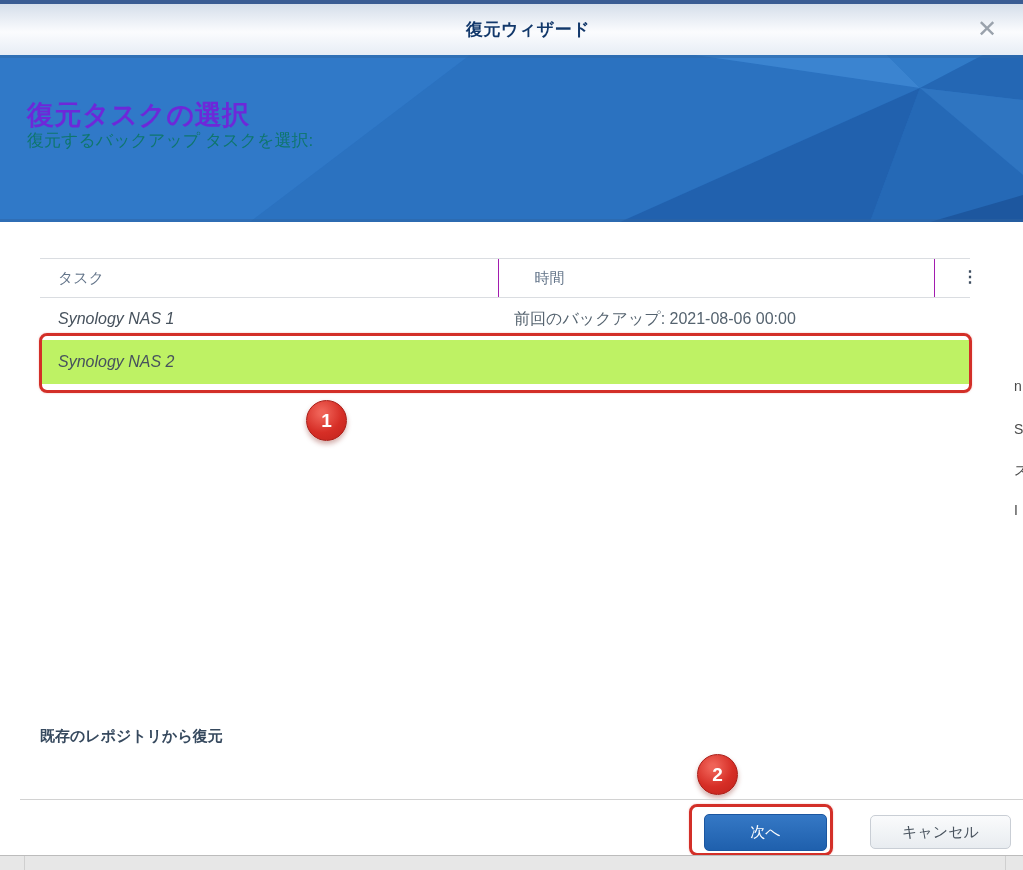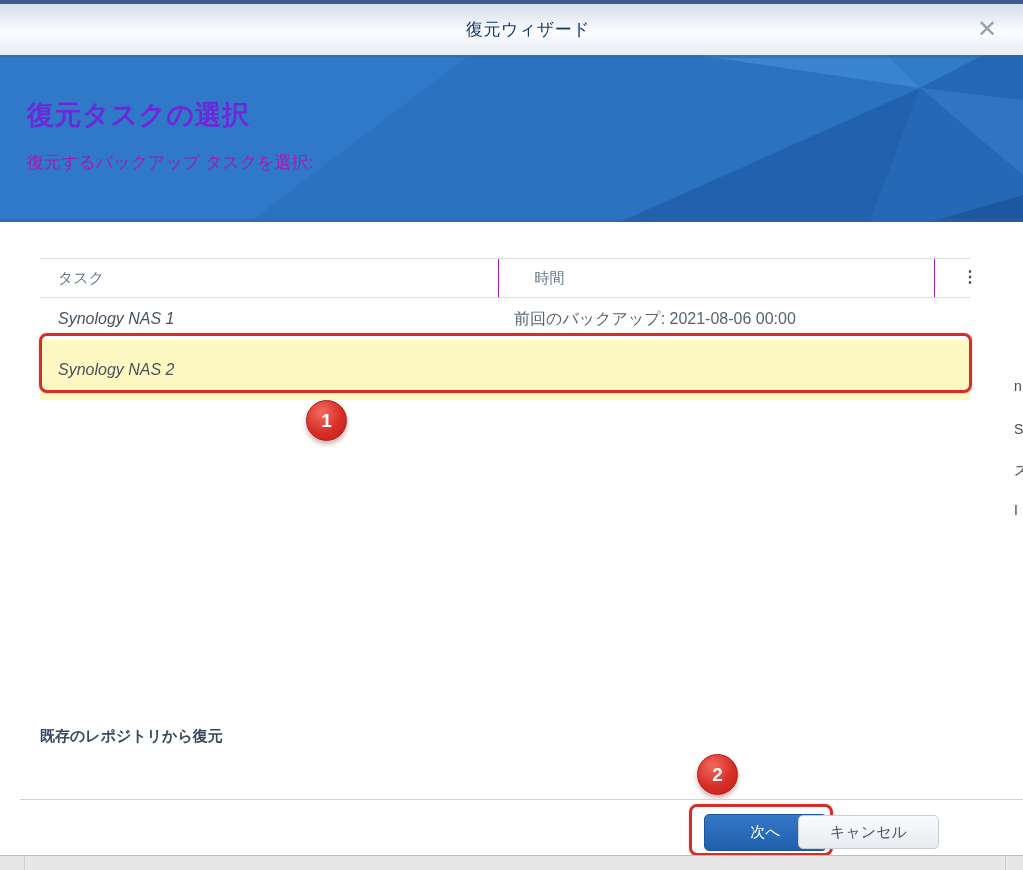--- a/index.html
+++ b/index.html
@@ -9,53 +9,53 @@
     font-family:"Liberation Sans","DejaVu Sans",sans-serif;
     -webkit-font-smoothing:antialiased;
   }
   
   .top-edge { position:absolute; left:0; top:0; width:1023px; height:4px; background:#3a5c93; }
   .titlebar {
     position:absolute; left:0; top:4px; width:1023px; height:51px;
     background:linear-gradient(#d5deea 0%, #fbfcfe 55%, #e7edf5 100%);
     display:flex; align-items:center; justify-content:center;
   }
-  .dialog-title { color:#12386b; font-weight:normal; font-size:17px; letter-spacing:.5px;margin-left:33px; }
+  .dialog-title { color:#12386b; font-weight:bold; font-size:17px; letter-spacing:.5px;margin-left:33px; }
   .close-btn {
     position:absolute; right:20px; top:9px; width:32px; height:32px;
     display:flex; align-items:center; justify-content:center;
     color:#9aa2ac; font-size:24px; cursor:pointer; font-weight:400;
   }
   
   .banner { position:absolute; left:0; top:55px; width:1023px; height:167px; overflow:hidden; }
   .banner svg { position:absolute; left:0; top:0; }
   .banner-heading {
     position:absolute; left:27px; top:42px; color:#6d28d9;
     font-size:27px; font-weight:bold; letter-spacing:.5px;
   }
   .banner-subheading {
-    position:absolute; left:27px; top:96px; color:#a21caf; font-size:17px;
+    position:absolute; left:27px; top:74px; color:#0f766e; font-size:17px;
   }
   
   .task-table { position:absolute; left:40px; top:258px; width:930px; }
   .thead {
     display:flex; height:40px; align-items:center;
     border-top:1px solid #dadde1; border-bottom:1px solid #dadde1;
     color:#64758a; font-size:15px;font-family:Liberation Mono, monospace;
   }
   .cell-task { width:460px; padding-left:18px; }
   .cell-time { width:437px; padding-left:14px; }
   .cell-menu { width:33px; display:flex; align-items:center; justify-content:center; }
   .thead .cell-time, .thead .cell-menu { border-left:1px solid #a21caf; height:100%; display:flex; align-items:center;padding-left:35px; }
   .menu-glyph { color:#3e4e60; font-size:16px; font-weight:bold; line-height:1; cursor:pointer; }
   .trow { display:flex; align-items:center; font-size:16px; cursor:pointer; }
   .trow .cell-task { color:#47525d;font-style:italic; }
   .trow .cell-time { color:#55636f; }
   .row-0 { height:42px; }
-  .row-1 { height:60px; background:#fef9c3; }
+  .row-1 { height:44px; background:#bef264; }
   
   .anno-box {
     position:absolute; border:3px solid #d32f28; border-radius:8px;
     box-shadow:0 0 2px rgba(211,47,40,.35);
   }
   .anno-box-row  { left:39px;  top:333px; width:933px; height:60px; }
   .anno-box-next { left:689px; top:804px; width:144px; height:52px; }
   .anno-circle {
     position:absolute; width:41px; height:41px; border-radius:50%;
     background:radial-gradient(circle at 38% 30%, #ef6257 8%, #d62e26 55%, #bf211b 100%);
@@ -75,21 +75,21 @@
   .btn {
     position:absolute; display:flex; align-items:center; justify-content:center;
     font-size:15px; border-radius:5px; cursor:pointer;
   }
   .btn-next {
     left:704px; top:814px; width:123px; height:37px;
     background:linear-gradient(#3578c5,#1f60ad);
     border:1px solid #1b56a0; color:#ffffff;
   }
   .btn-cancel {
-    left:798px; top:815px; width:141px; height:34px;
+    left:870px; top:815px; width:141px; height:34px;
     background:linear-gradient(#fafbfc,#e8ecf0);
     border:1px solid #c9ced5; color:#49535e;
   }
   
   .bottom-strip {
     position:absolute; left:0; top:855px; width:1023px; height:15px;
     background:#e7e7e7; border-top:1px solid #bcbcbc;
   }
   .strip-line { position:absolute; top:0; width:1px; height:15px; background:#cfcfcf; }
   .strip-line-a { left:24px; }

